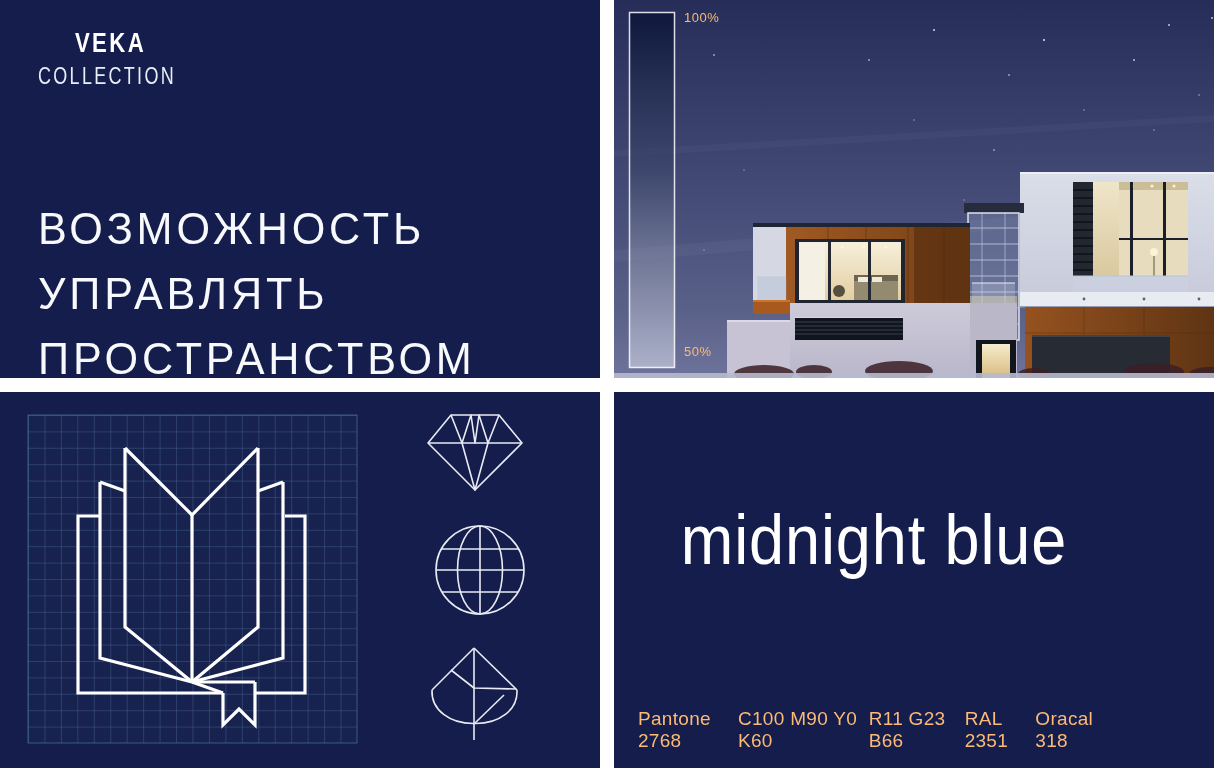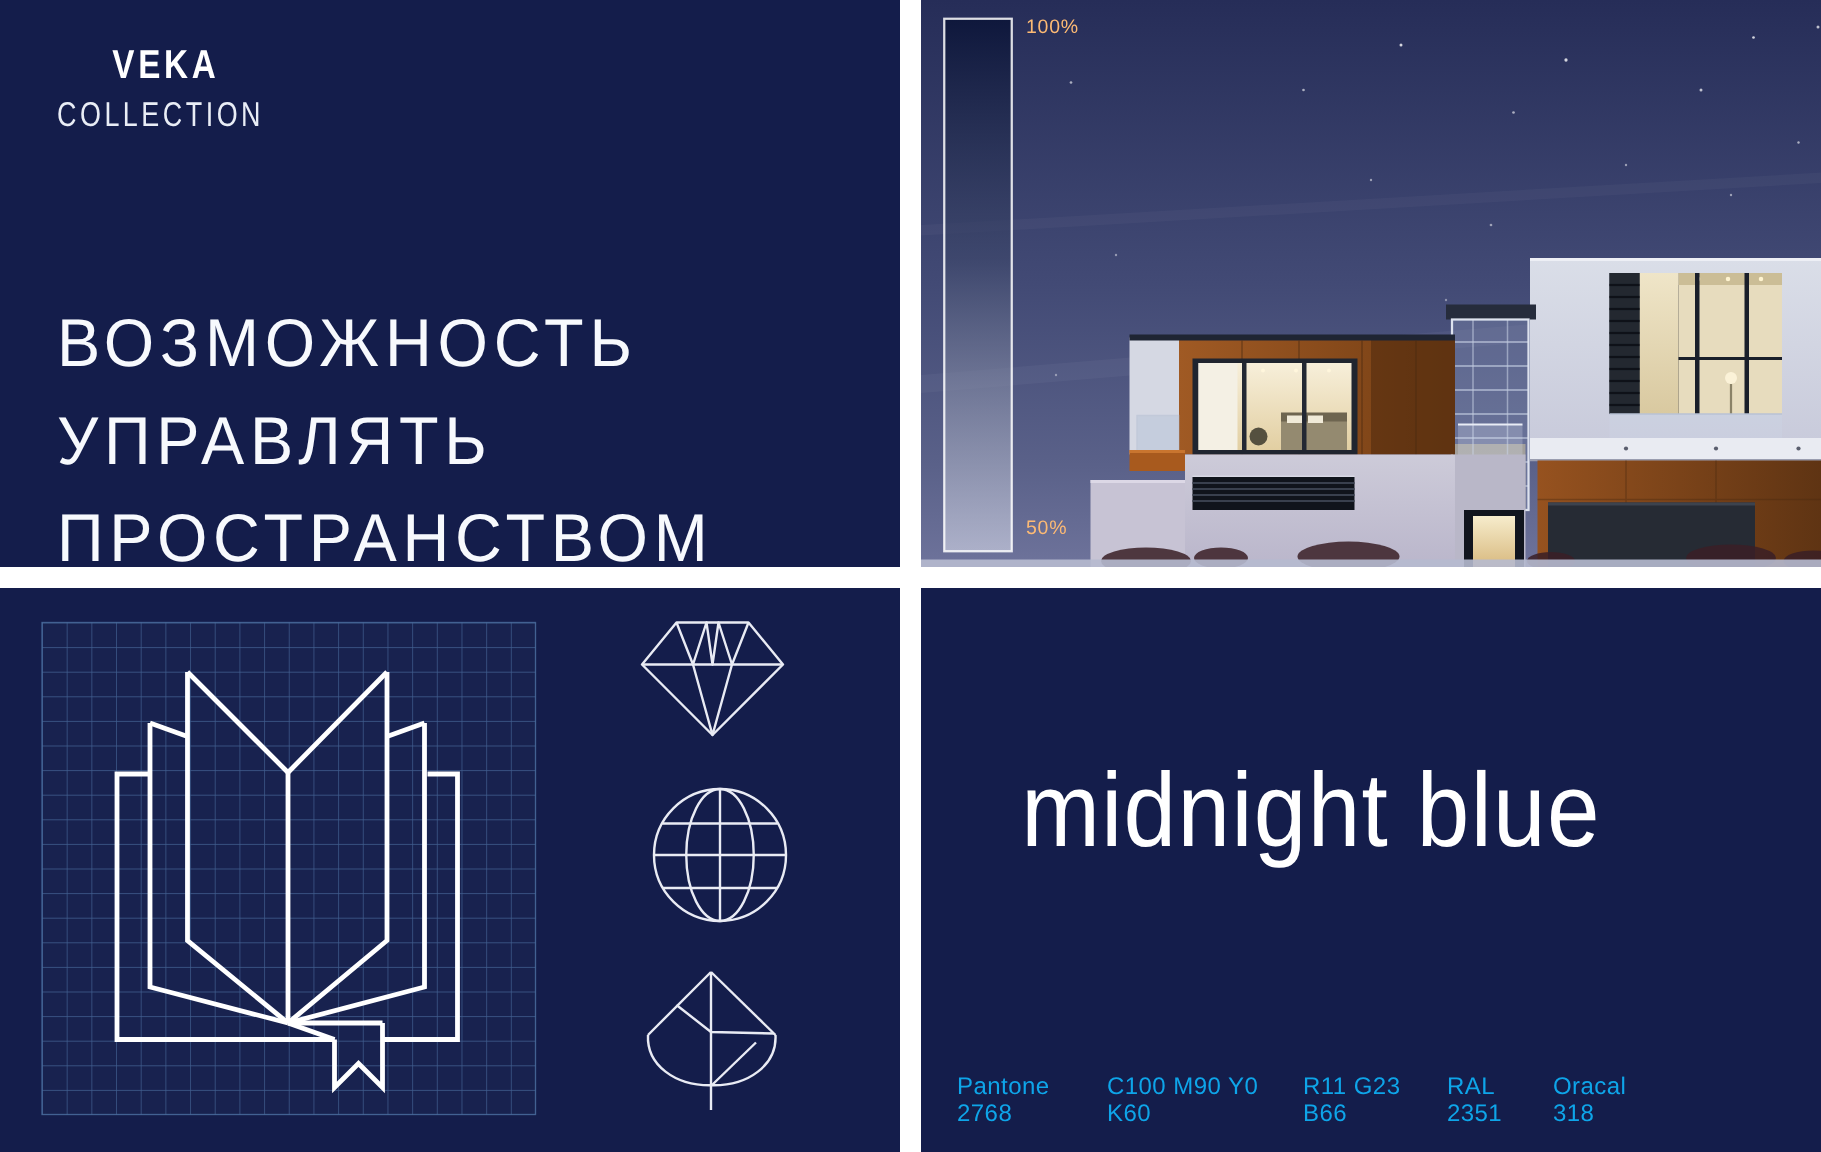--- a/index.html
+++ b/index.html
@@ -37,21 +37,21 @@
   .photo-label.bottom{left:70px;top:344px;}
   
   .color-name{
     position:absolute;left:0;right:0;top:108px;text-align:center;
     color:#ffffff;font-size:70px;font-weight:400;letter-spacing:1px;
     transform:translateX(-40px) scaleX(0.9);
   }
   .spec-row{
     position:absolute;left:24px;right:100px;bottom:16px;
     display:flex;justify-content:space-between;
-    color:#0ea5e9;font-size:16px;letter-spacing:0.3px;
+    color:#fdba74;font-size:19px;letter-spacing:0.3px;
   }
   svg{display:block;}
 </style>
 </head>
 <body>
 
 <div class="board">
 
   <div class="panel">
     <div class="brand-block">

